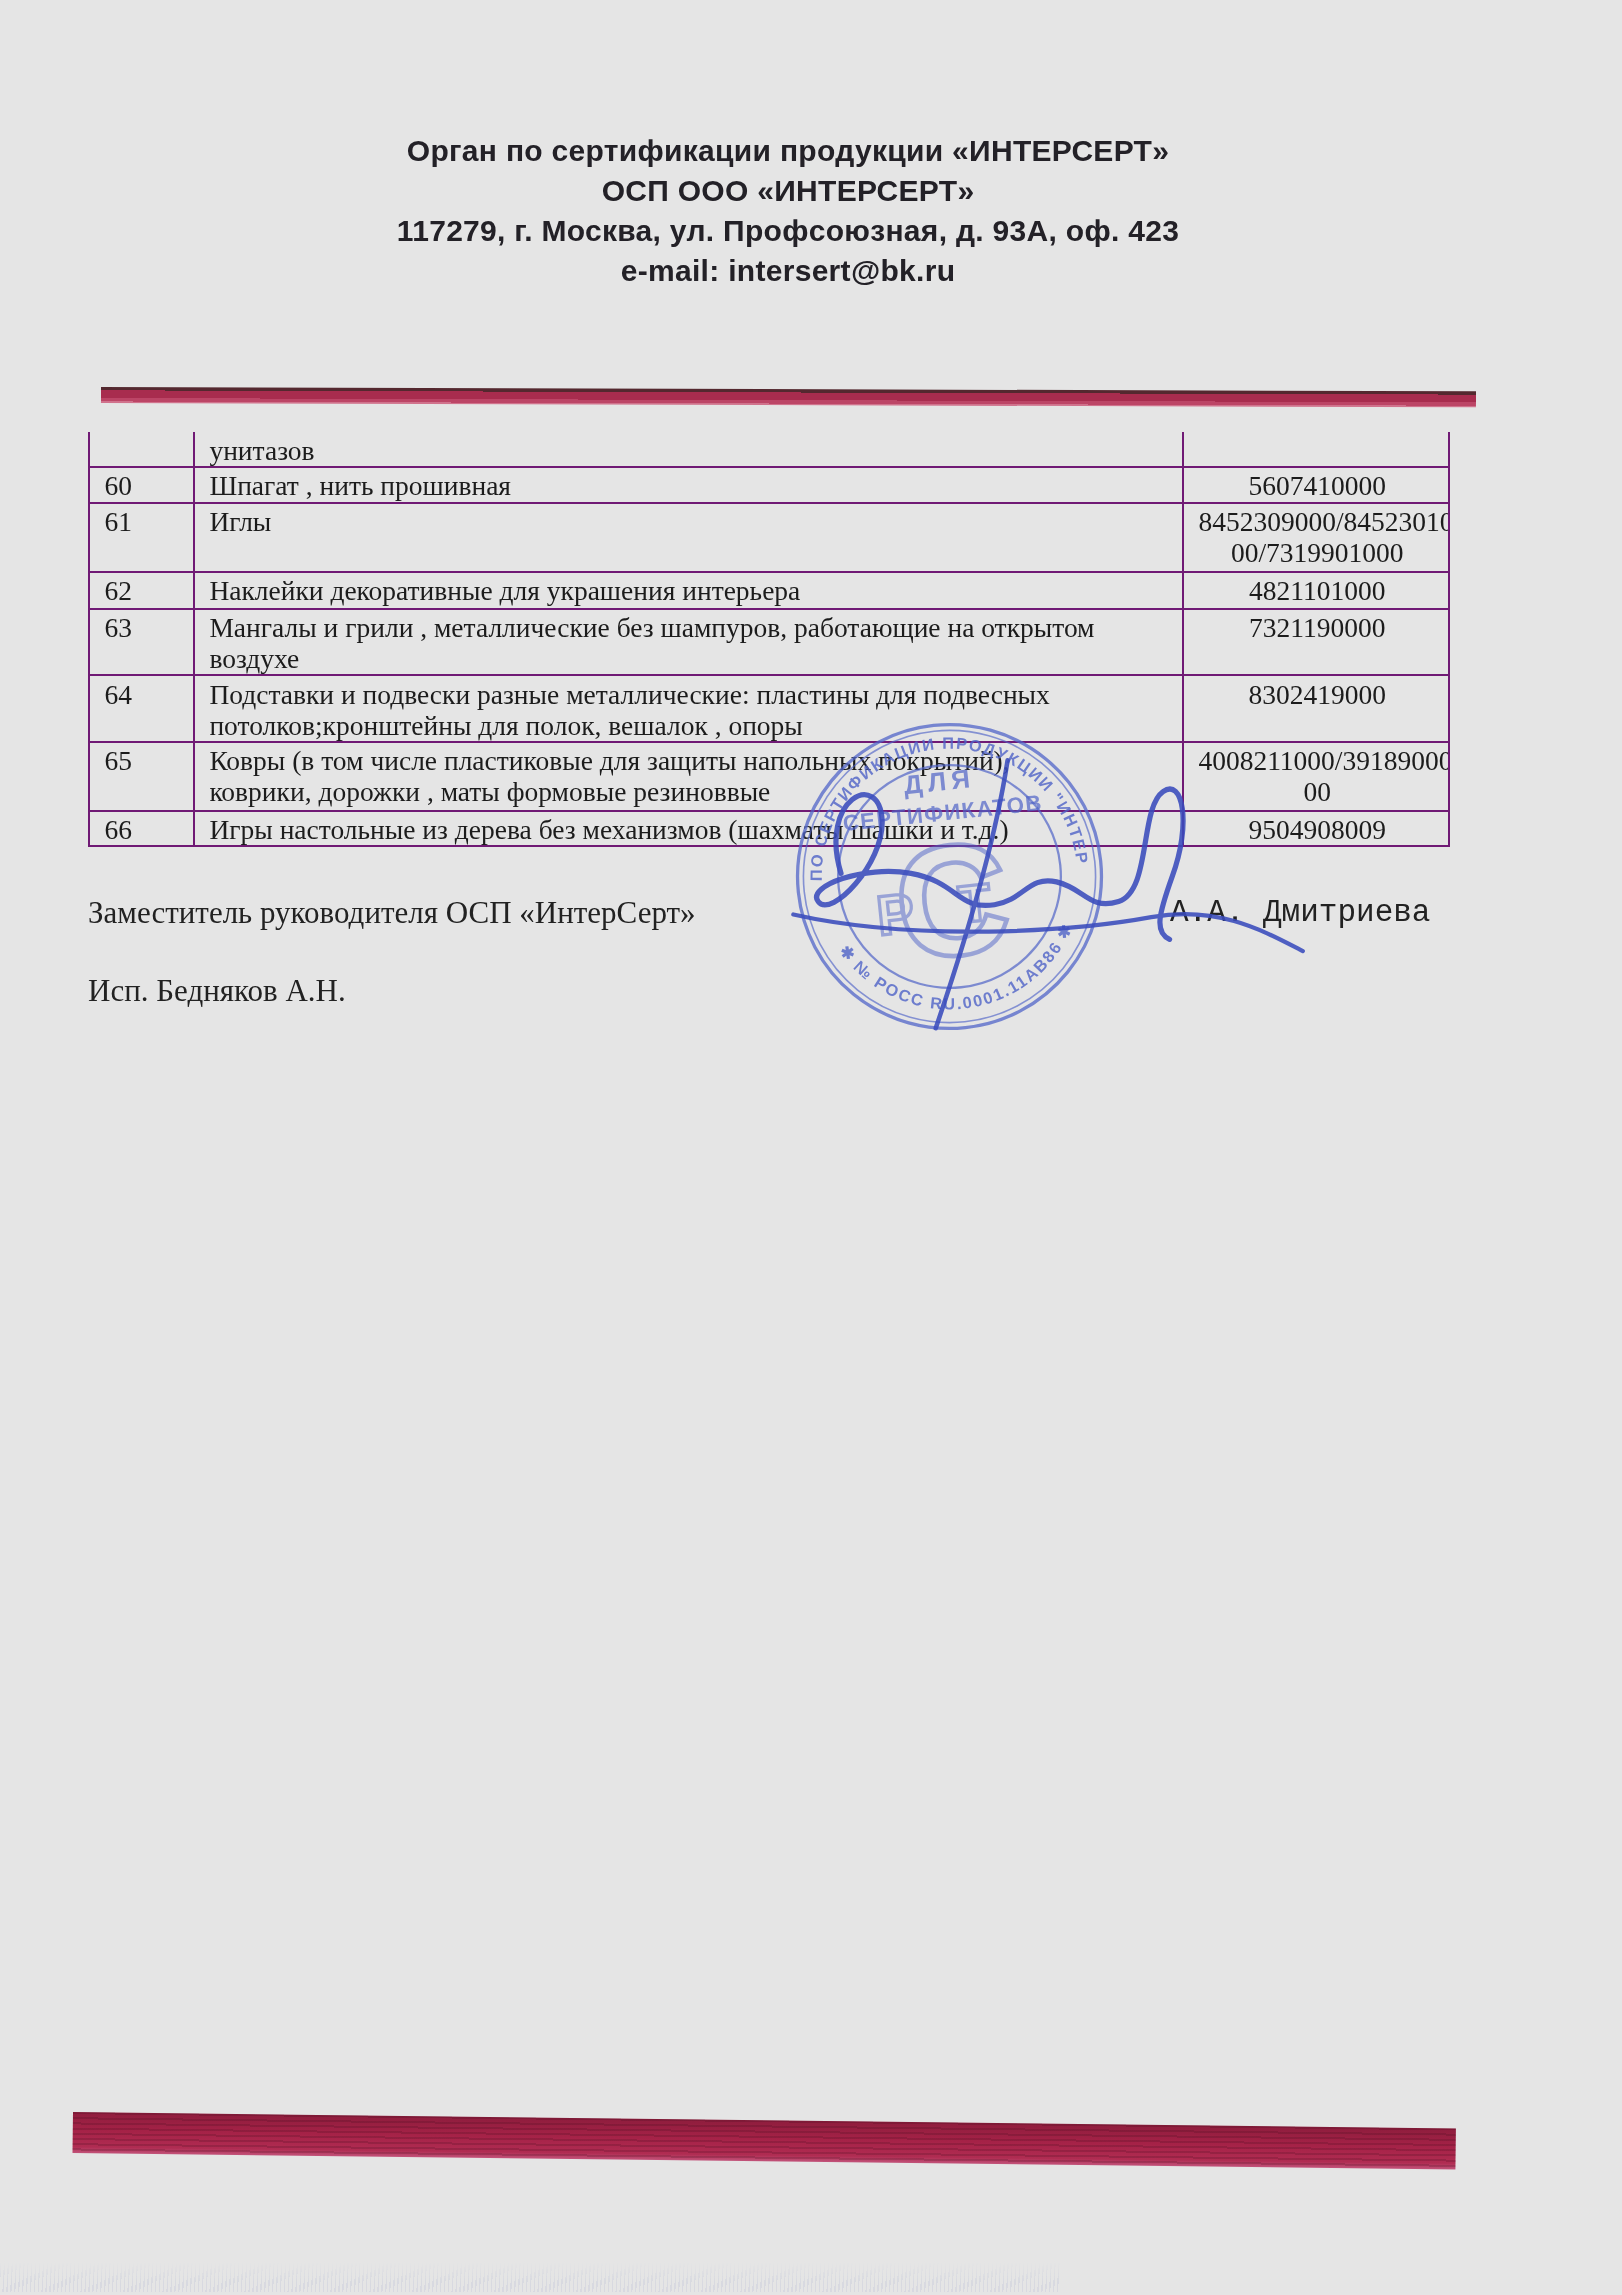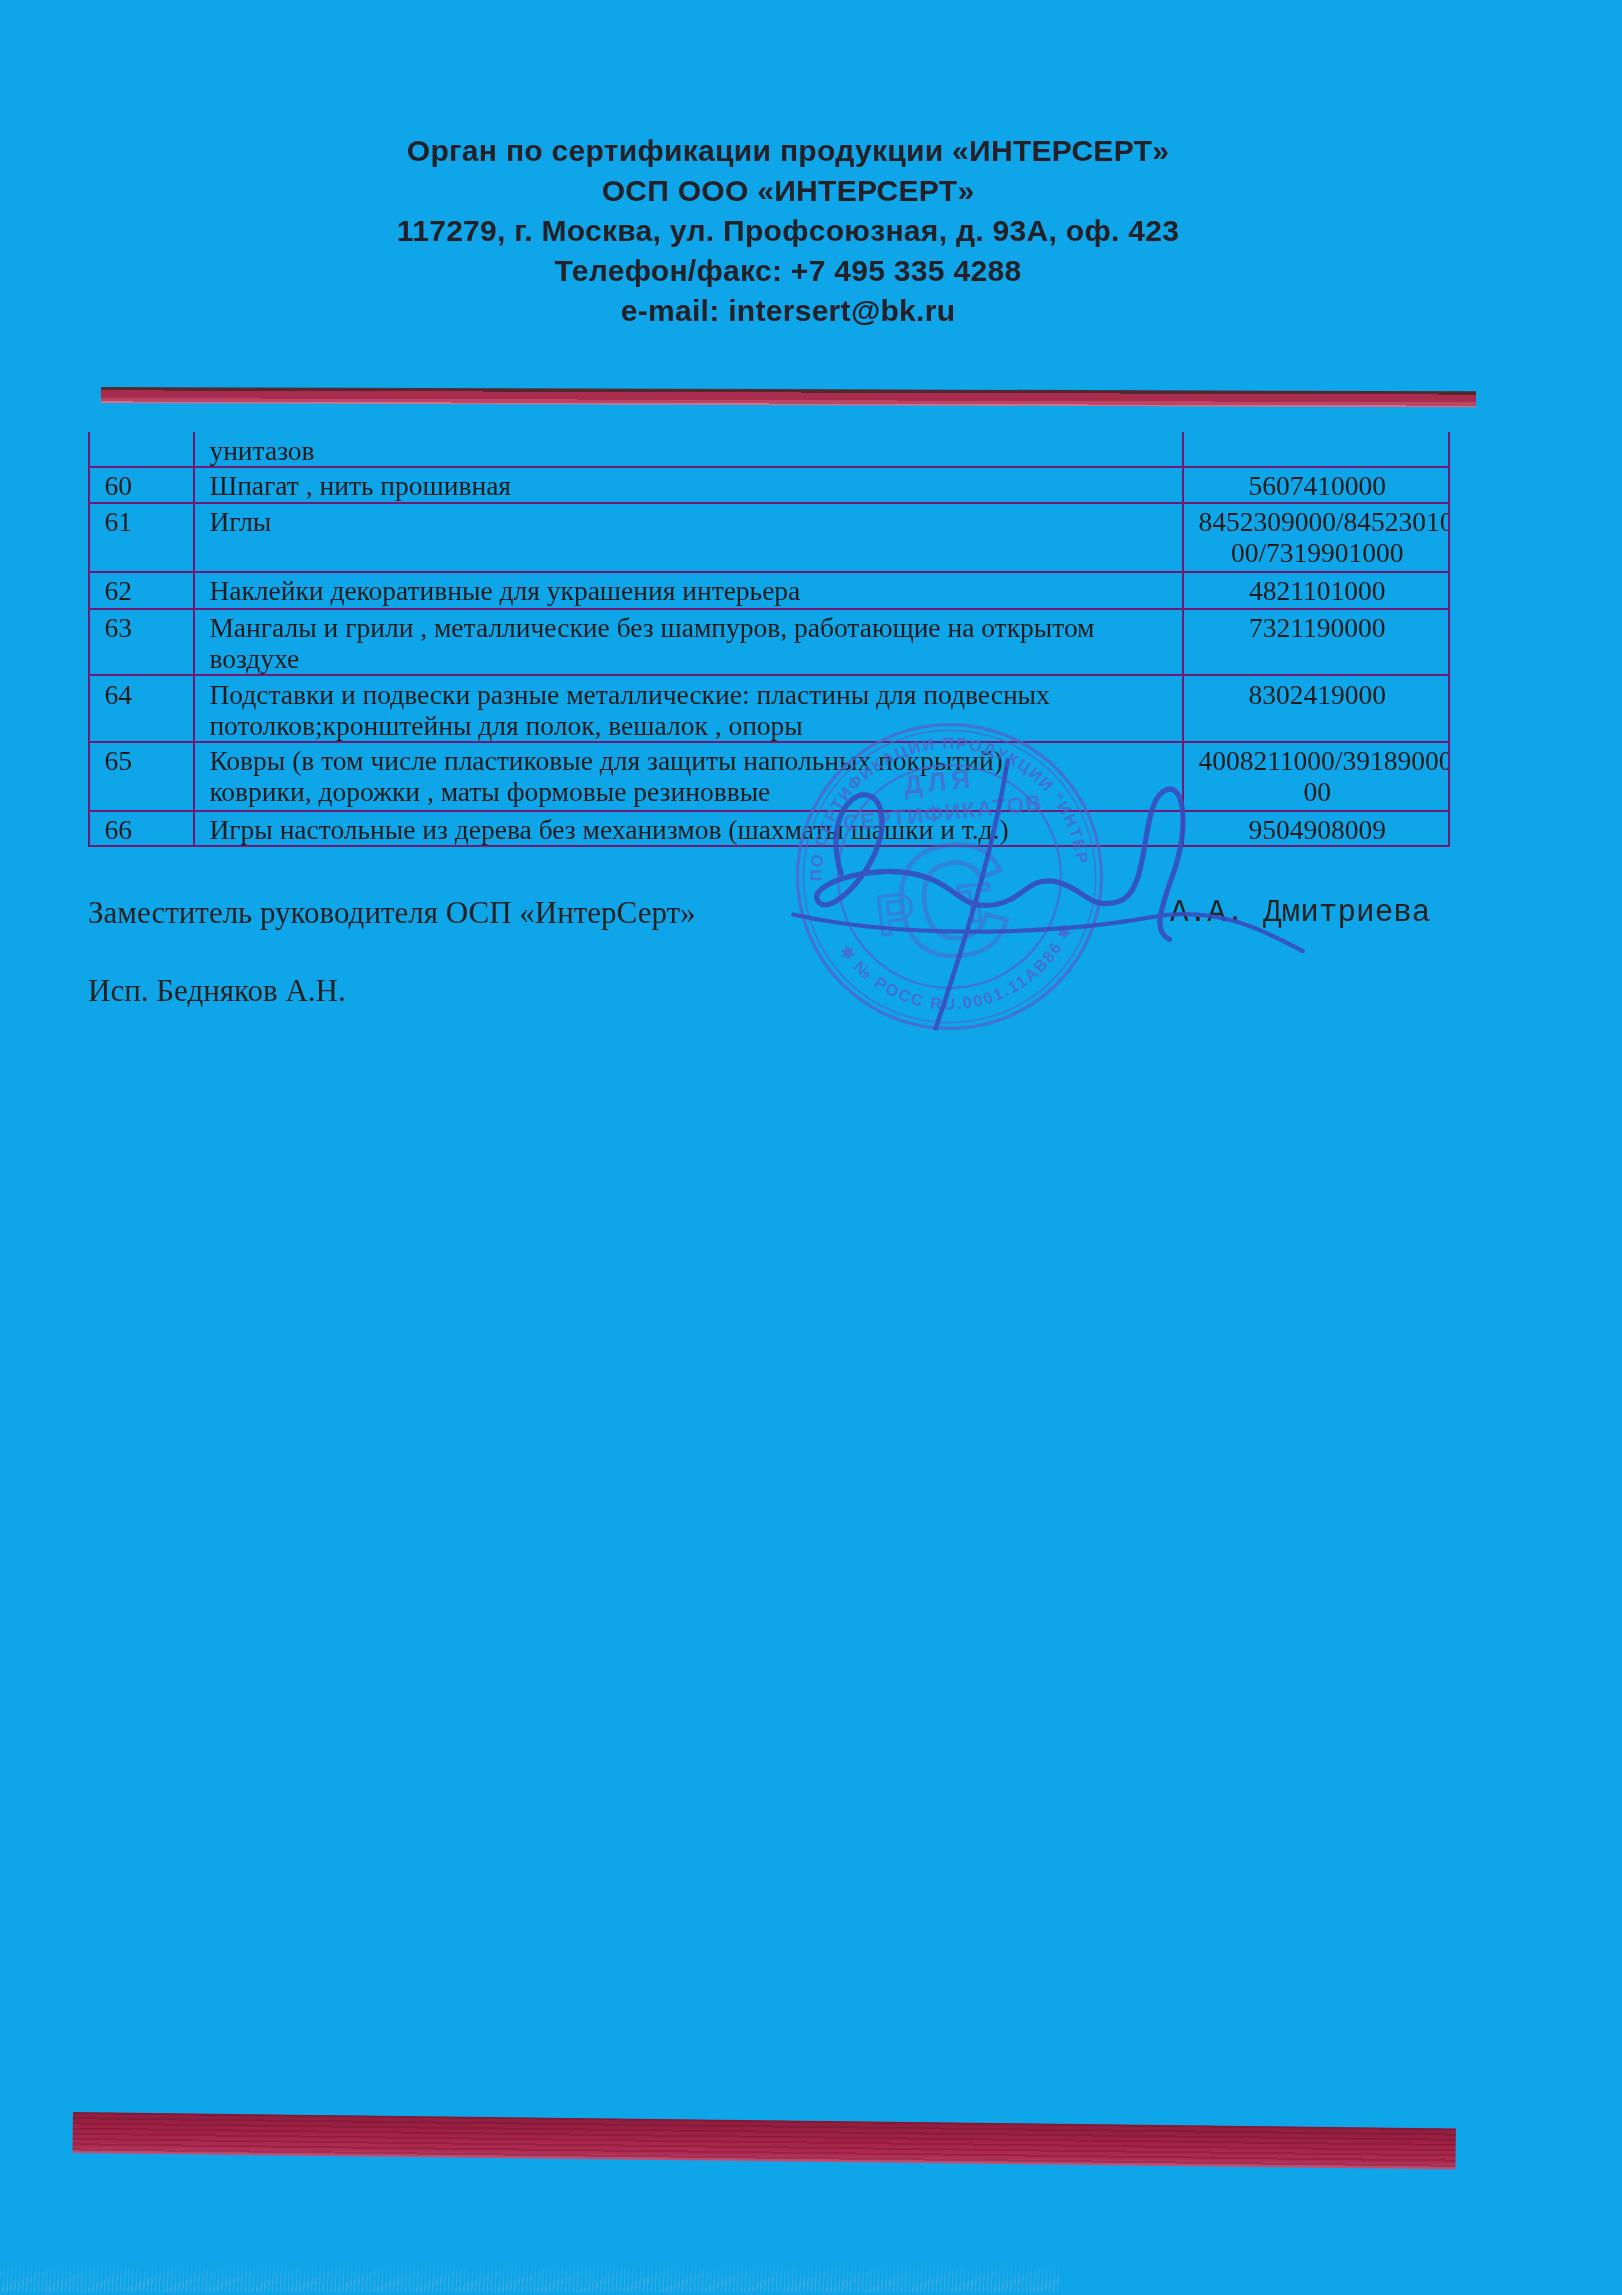--- a/index.html
+++ b/index.html
@@ -1,17 +1,17 @@
 <!DOCTYPE html>
 <html style="font-size:10.5px"><head>
 <meta charset="utf-8">
 <style>
   html,body{margin:0;padding:0;background:#888;}
   .page{
-    position:relative;width:1622px;height:2295px;background:#0ea5e9;
+    position:relative;width:1622px;height:2295px;background:#e5e5e5;
     overflow:hidden;font-family:"Liberation Serif",serif;color:#1a1a1a;
   }
   
   .header{
     position:absolute;left:101px;top:131px;width:1374px;text-align:center;
     font-family:"Liberation Sans",sans-serif;font-weight:700;
     font-size:30px;line-height:40px;color:#232127;letter-spacing:0.3px;
   }
   .header div{white-space:nowrap;}
   
@@ -58,21 +58,20 @@
 </style>
 </head>
 <body>
 
 <div class="page">
 
   <div class="header">
     <div>Орган по сертификации продукции «ИНТЕРСЕРТ»</div>
     <div>ОСП ООО «ИНТЕРСЕРТ»</div>
     <div>117279, г. Москва, ул. Профсоюзная, д. 93А, оф. 423</div>
-    <div>Телефон/факс: +7 495 335 4288</div>
     <div>e-mail: intersert@bk.ru</div>
   </div>
 
   <div class="bar-top"></div>
 
   <table class="products">
     <colgroup>
         <col style="width:105px">
         <col style="width:989px">
         <col style="width:266px">

